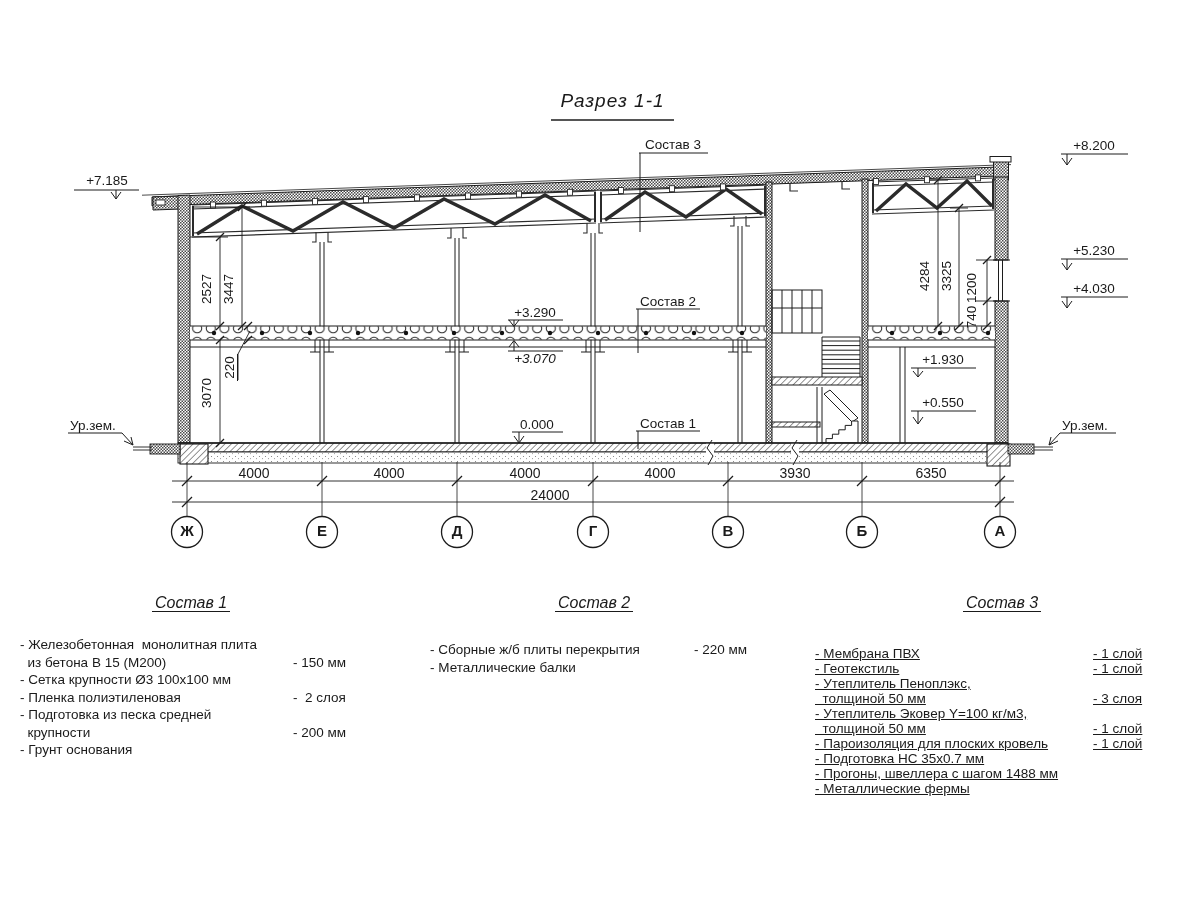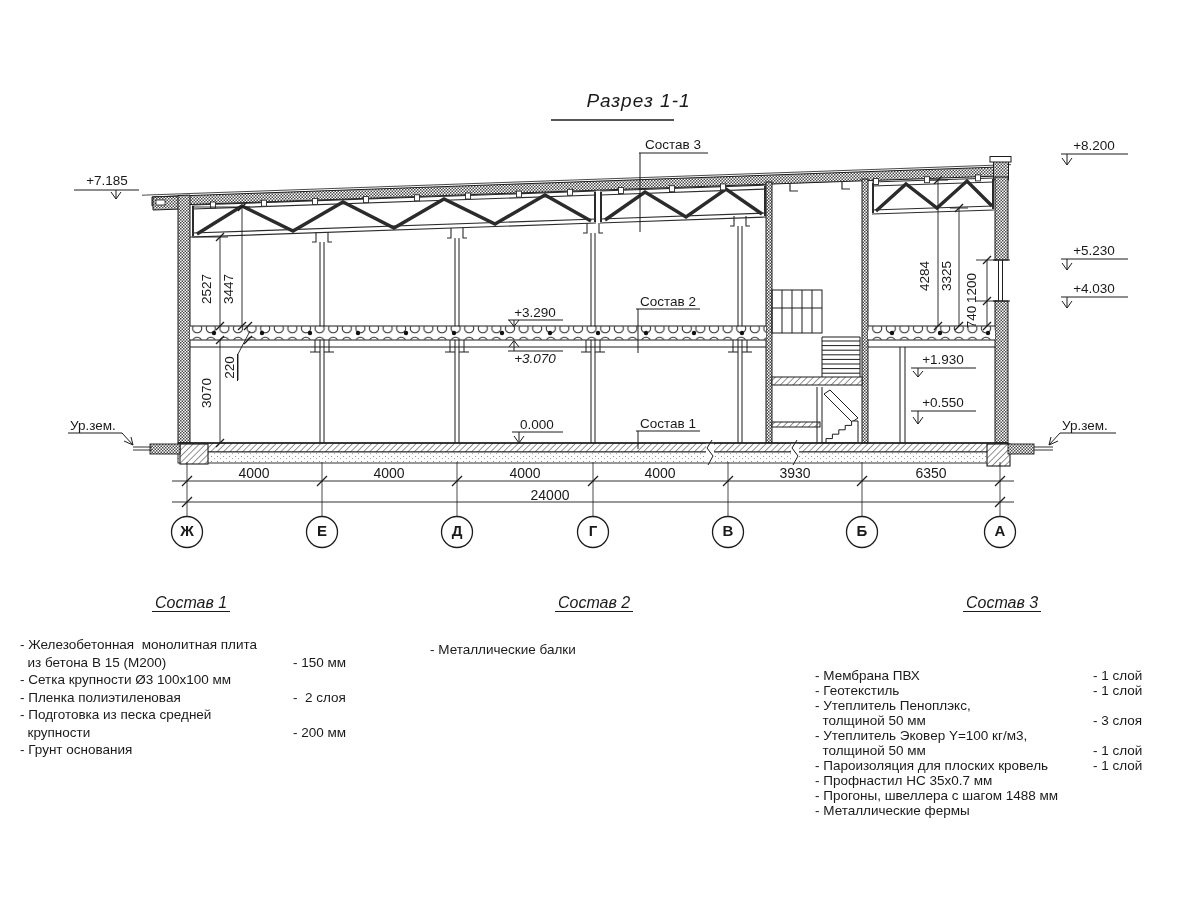--- a/index.html
+++ b/index.html
@@ -388,21 +388,21 @@
           <line x1="638" y1="309" x2="638" y2="353"></line>
         </g>
     <g>
           <line x1="636" y1="431" x2="700" y2="431"></line>
           <line x1="638" y1="431" x2="638" y2="449"></line>
         </g>
     <line x1="551" y1="120" x2="674" y2="120" stroke-width="1.4"></line>
   </g>
 </svg>
 
-<div class="txt title ctr" style="left:576px;top:94px;width:125px;">Разрез 1-1</div>
+<div class="txt title ctr" style="left:550px;top:94px;width:125px;">Разрез 1-1</div>
 
 <div class="txt ctr" style="left:637px;top:138px;width:72px;">Состав 3</div>
 <div class="txt ctr" style="left:634px;top:295px;width:68px;">Состав 2</div>
 <div class="txt ctr" style="left:634px;top:417px;width:68px;">Состав 1</div>
 
 <div class="txt ctr" style="left:76px;top:174px;width:62px;">+7.185</div>
 <div class="txt ctr" style="left:1063px;top:139px;width:62px;">+8.200</div>
 <div class="txt ctr" style="left:1063px;top:244px;width:62px;">+5.230</div>
 <div class="txt ctr" style="left:1063px;top:282px;width:62px;">+4.030</div>
 <div class="txt ctr" style="left:506px;top:306px;width:58px;">+3.290</div>
@@ -467,27 +467,31 @@
       </div>
   <div class="row">
         <span class="nm">- Грунт основания</span>
         <span class="vl" style="width:72px"></span>
       </div>
 </div>
 
 <div class="txt ctitle" style="left:555px;top:596px;">Состав 2</div>
 <div class="comp" style="left:430px;top:641px;width:330px;line-height:17.5px;">
   <div class="row">
+        <span class="nm">- Сборные ж/б плиты перекрытия</span>
+        <span class="vl" style="width:66px">- 220 мм</span>
+      </div>
+  <div class="row">
         <span class="nm">- Металлические балки</span>
         <span class="vl" style="width:66px"></span>
       </div>
 </div>
 
 <div class="txt ctitle" style="left:963px;top:596px;">Состав 3</div>
-<div class="comp" style="left:815px;top:668px;width:340px;line-height:15px;">
+<div class="comp" style="left:815px;top:646px;width:340px;line-height:15px;text-decoration:underline;">
   <div class="row">
         <span class="nm">- Мембрана ПВХ</span>
         <span class="vl" style="width:62px">- 1 слой</span>
       </div>
   <div class="row">
         <span class="nm">- Геотекстиль</span>
         <span class="vl" style="width:62px">- 1 слой</span>
       </div>
   <div class="row">
         <span class="nm">- Утеплитель Пеноплэкс,</span>
@@ -503,21 +507,21 @@
       </div>
   <div class="row">
         <span class="nm">  толщиной 50 мм</span>
         <span class="vl" style="width:62px">- 1 слой</span>
       </div>
   <div class="row">
         <span class="nm">- Пароизоляция для плоских кровель</span>
         <span class="vl" style="width:62px">- 1 слой</span>
       </div>
   <div class="row">
-        <span class="nm">- Профнастил НС 35х0.7 мм</span>
+        <span class="nm">- Подготовка НС 35х0.7 мм</span>
         <span class="vl" style="width:62px"></span>
       </div>
   <div class="row">
         <span class="nm">- Прогоны, швеллера с шагом 1488 мм</span>
         <span class="vl" style="width:62px"></span>
       </div>
   <div class="row">
         <span class="nm">- Металлические фермы</span>
         <span class="vl" style="width:62px"></span>
       </div>

